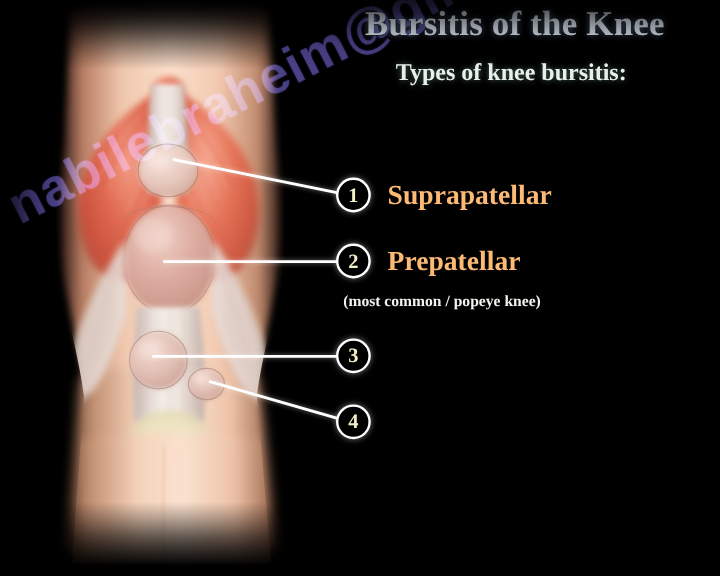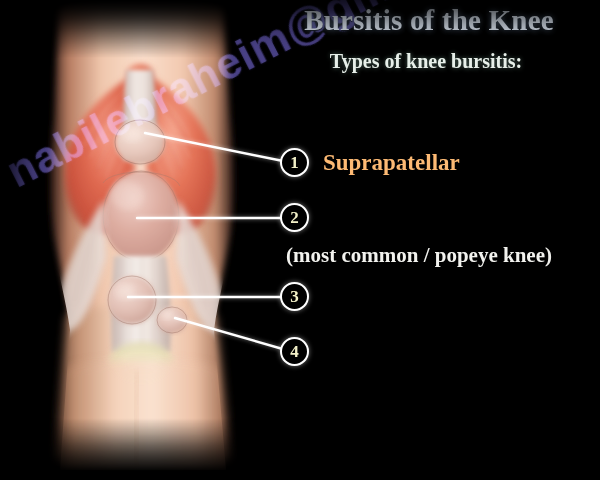--- a/index.html
+++ b/index.html
@@ -50,21 +50,21 @@
     background:#000;
     box-shadow:0 0 5px rgba(255,255,255,.45);
   }
   .lbl{
     margin-left:14px;font-size:23px;font-weight:700;
     color:#fdba74;white-space:nowrap;
     text-shadow:0 1px 2px #000;
   }
   #note{
     position:absolute;left:28px;top:243px;width:314px;
-    font-size:21px;font-weight:700;color:#f2f2ee;white-space:nowrap;
+    font-size:13px;font-weight:700;color:#f2f2ee;white-space:nowrap;
     text-shadow:0 1px 2px #000;
   }
 
   
   #leaders{position:absolute;left:0;top:0;width:600px;height:480px;pointer-events:none;}
 
   
   #vig{position:absolute;inset:0;pointer-events:none;
     box-shadow:inset 0 0 38px 14px #000;}
 </style>
@@ -308,20 +308,21 @@
 
     <div id="subtitle">Types of knee bursitis:</div>
 
     <div class="row" style="left:22px;top:148px;">
       <div class="num">1</div>
       <div class="lbl">Suprapatellar</div>
     </div>
 
     <div class="row" style="left:22px;top:203px;">
       <div class="num">2</div>
+      <div class="lbl">Prepatellar</div>
     </div>
 
     <div id="note">(most common / popeye knee)</div>
 
     <div class="row" style="left:22px;top:282px;">
       <div class="num">3</div>
     </div>
 
     <div class="row" style="left:22px;top:337px;">
       <div class="num">4</div>

